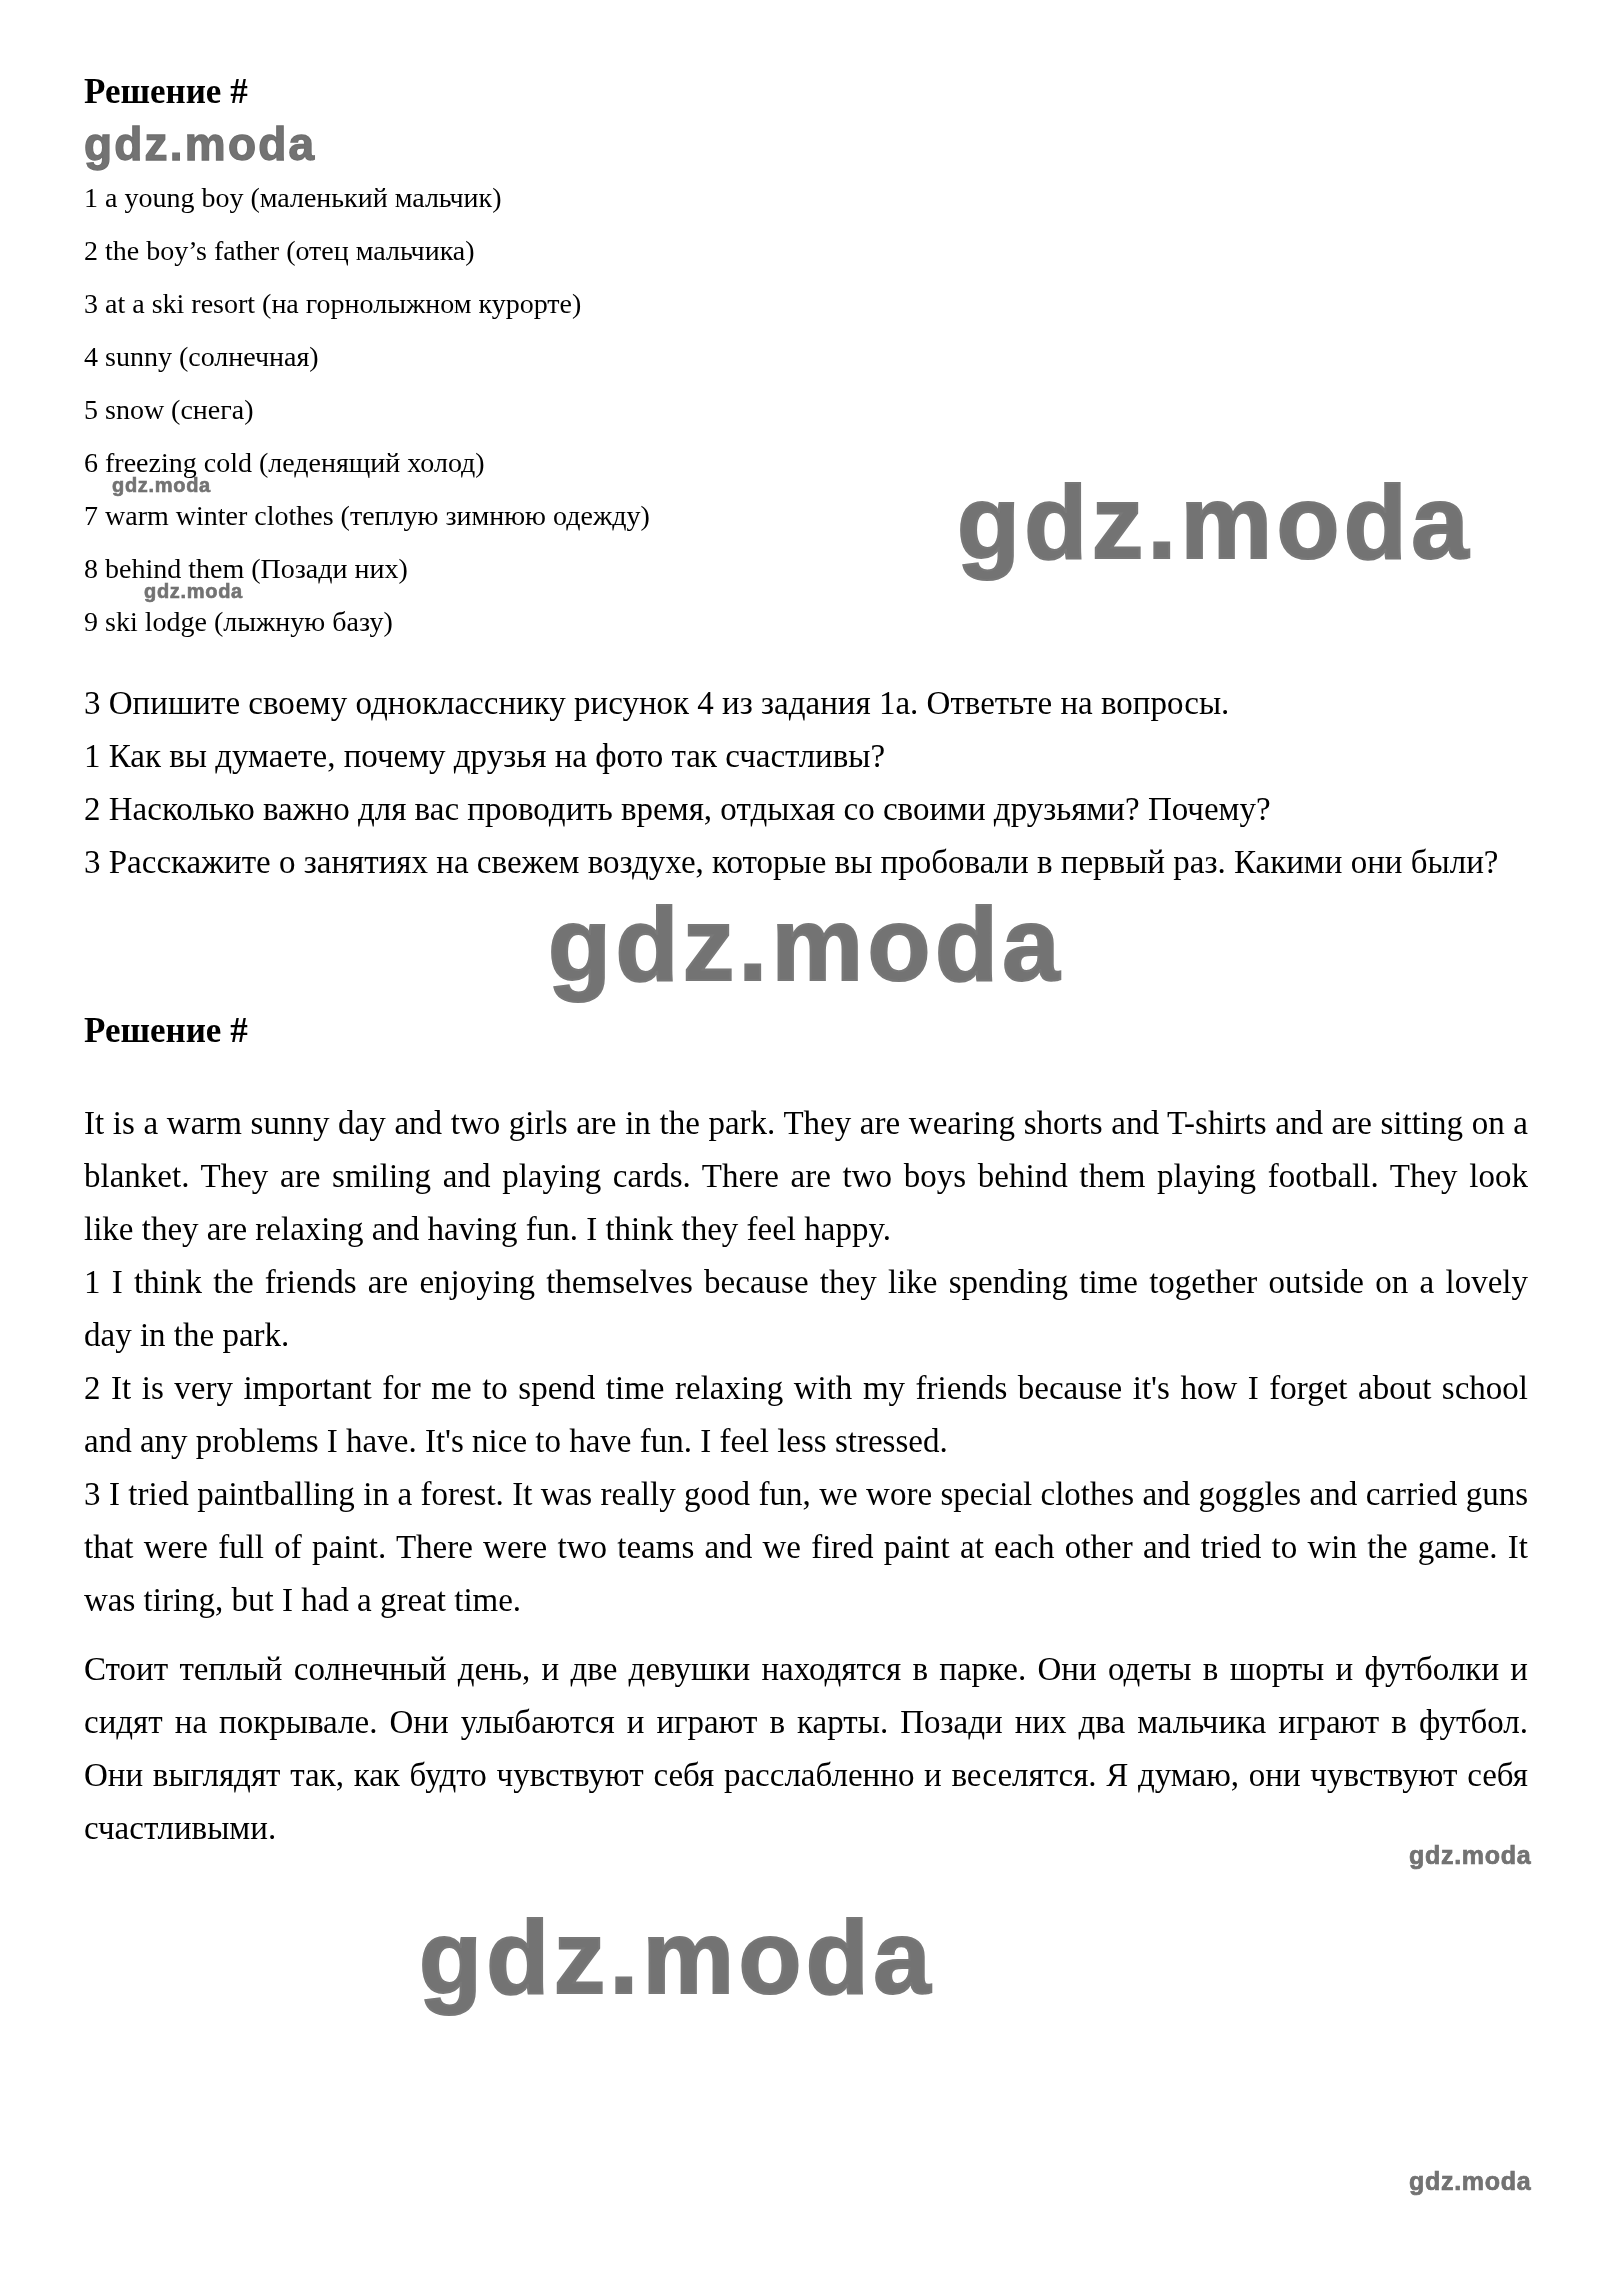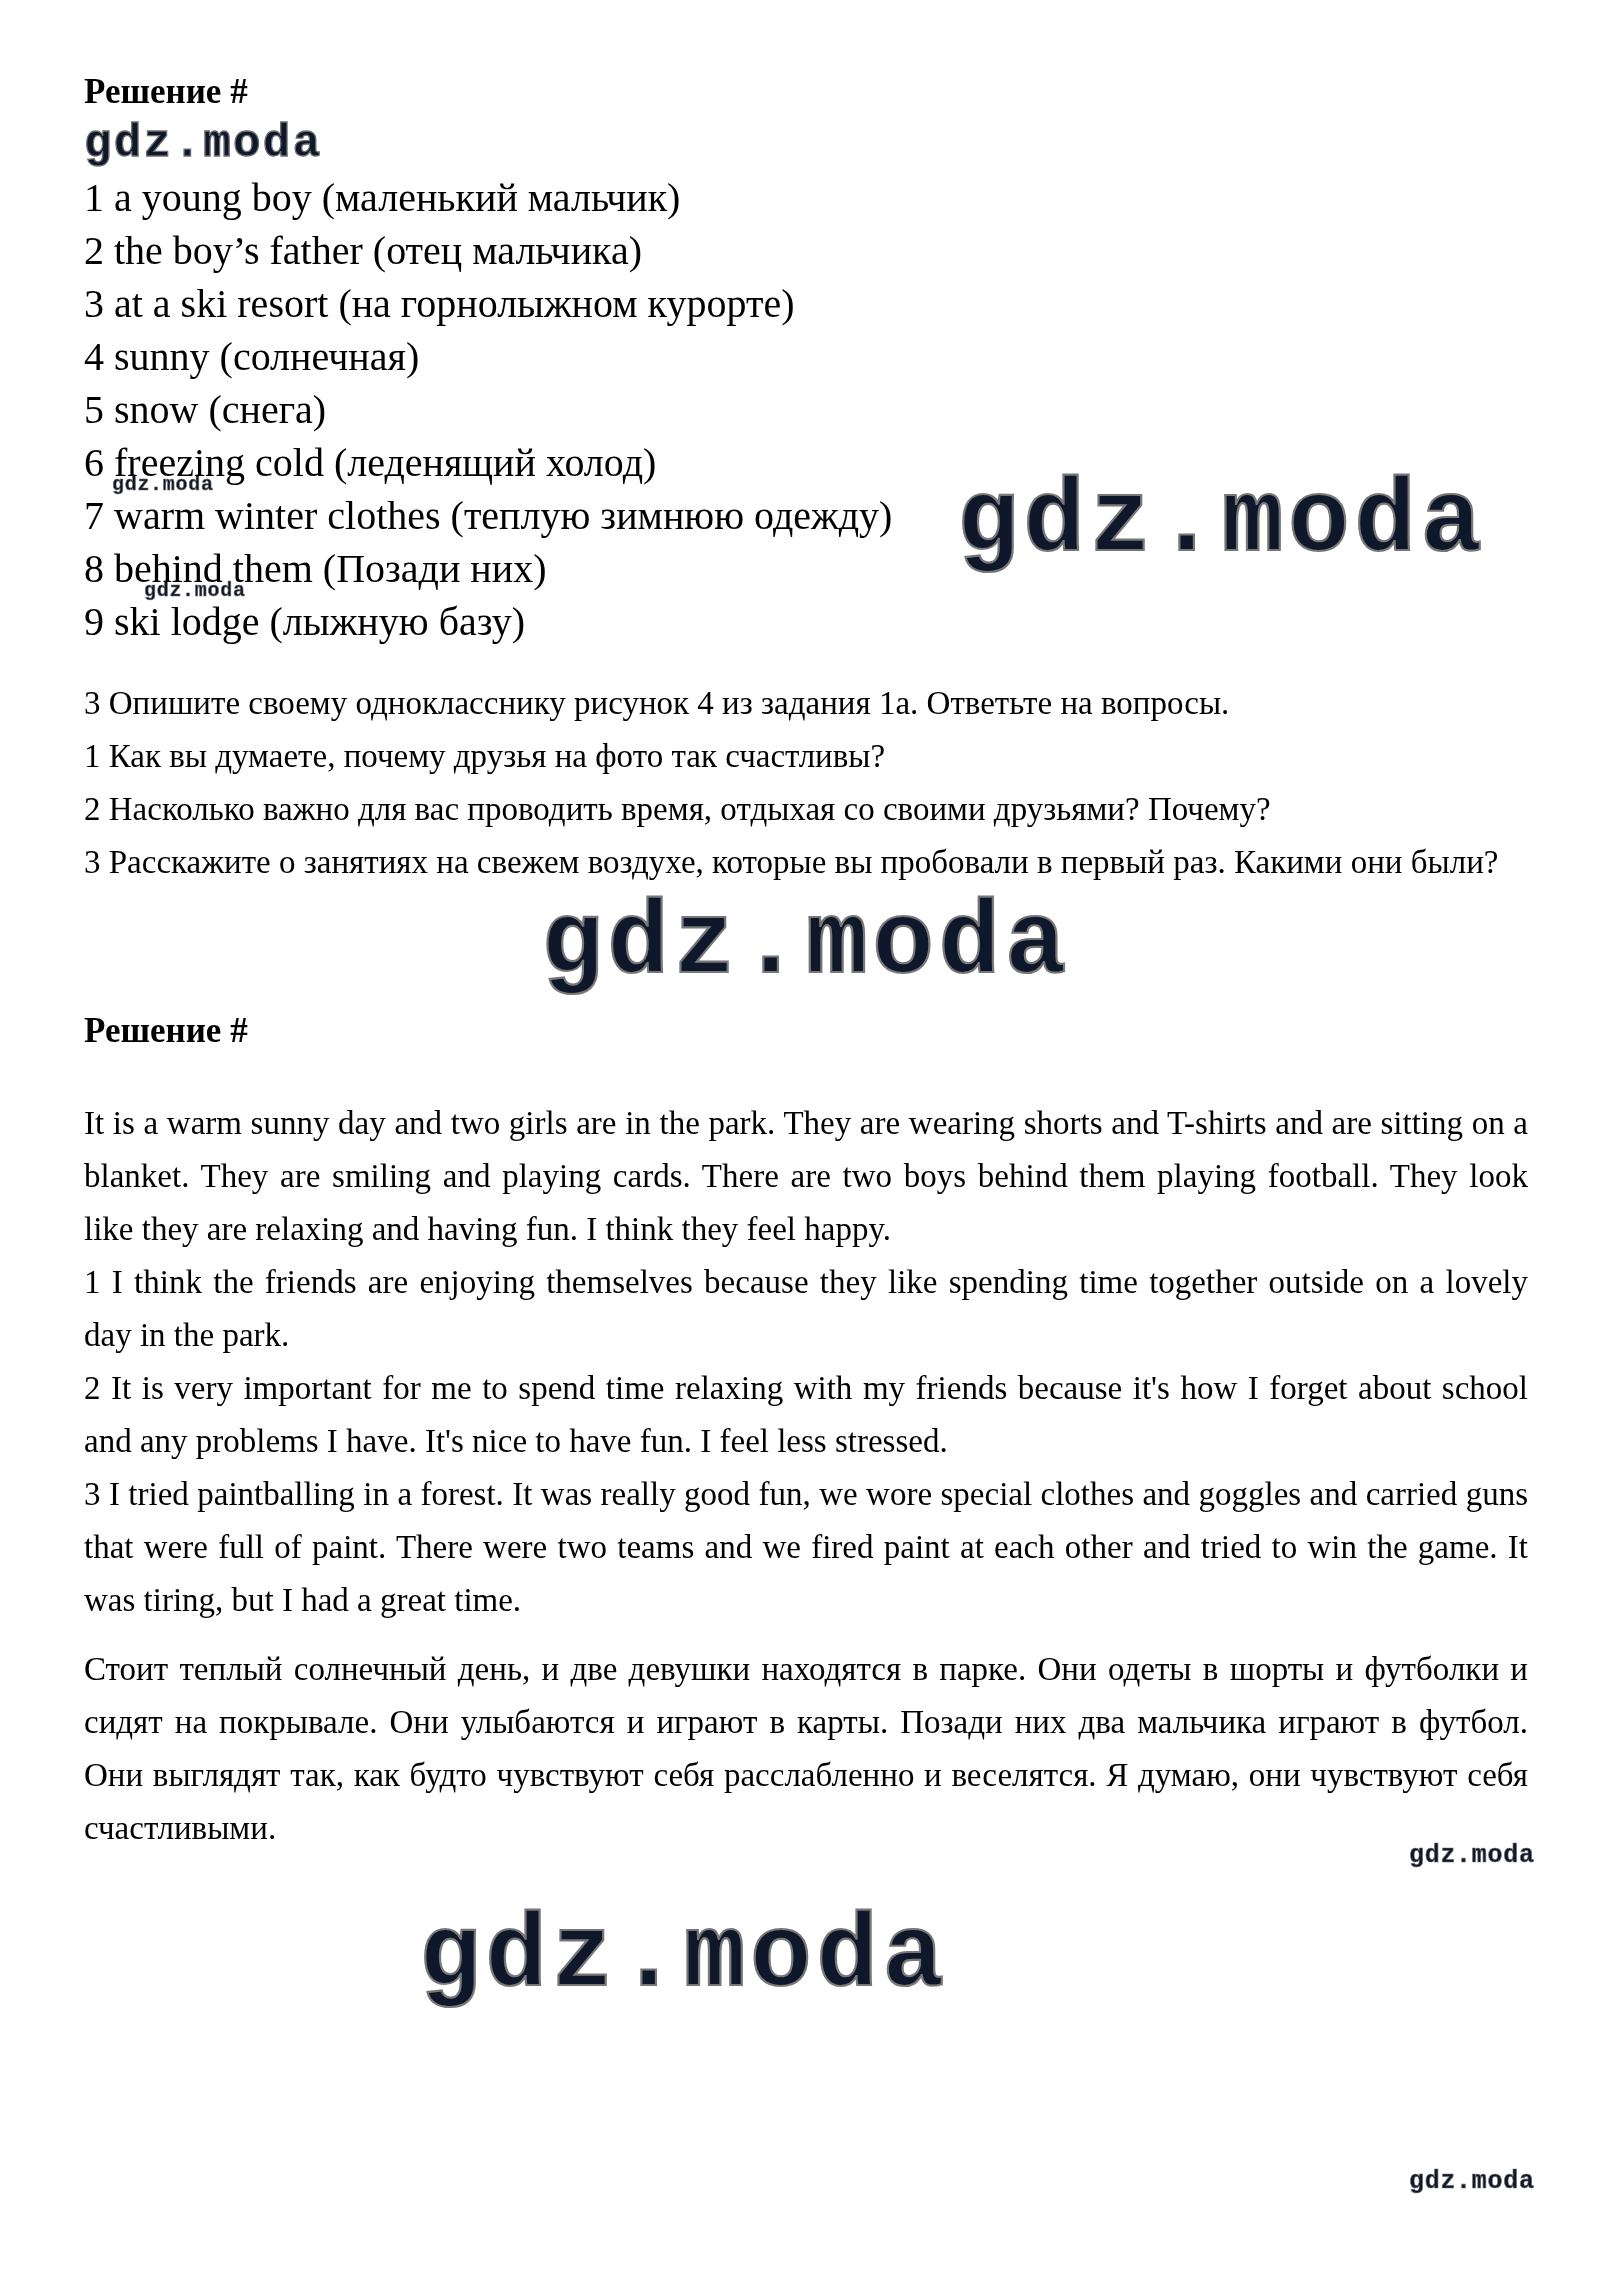--- a/index.html
+++ b/index.html
@@ -19,39 +19,39 @@
     top: 65px;
     width: 1444px;
     z-index: 2;
   }
   .heading {
     font-size: 35px;
     font-weight: bold;
     line-height: 53px;
   }
   .line {
-    font-size: 40px;
+    font-size: 28px;
     line-height: 53px;
     white-space: nowrap;
   }
   .para {
     font-size: 33px;
     line-height: 53px;
     text-align: justify;
     margin: 0;
   }
   .gap-list { height: 29px; }
   .first-eng { margin-top: 40px; }
   .translation { margin-top: 16px; }
 
   
   .wm {
-    font-family: Liberation Mono, monospace;
+    font-family: Liberation Sans, sans-serif;
     font-weight: bold;
-    color: #0f172a;
+    color: #737373;
     -webkit-text-stroke: 1.5px #7d7d7d;
     letter-spacing: 2.2px;
     white-space: nowrap;
     user-select: none;
   }
   .wm-abs { position: absolute; z-index: 1; }
   .wm-top {
     font-size: 46px;
     line-height: 53px;
     -webkit-text-stroke: 1.3px #6f6f6f;

